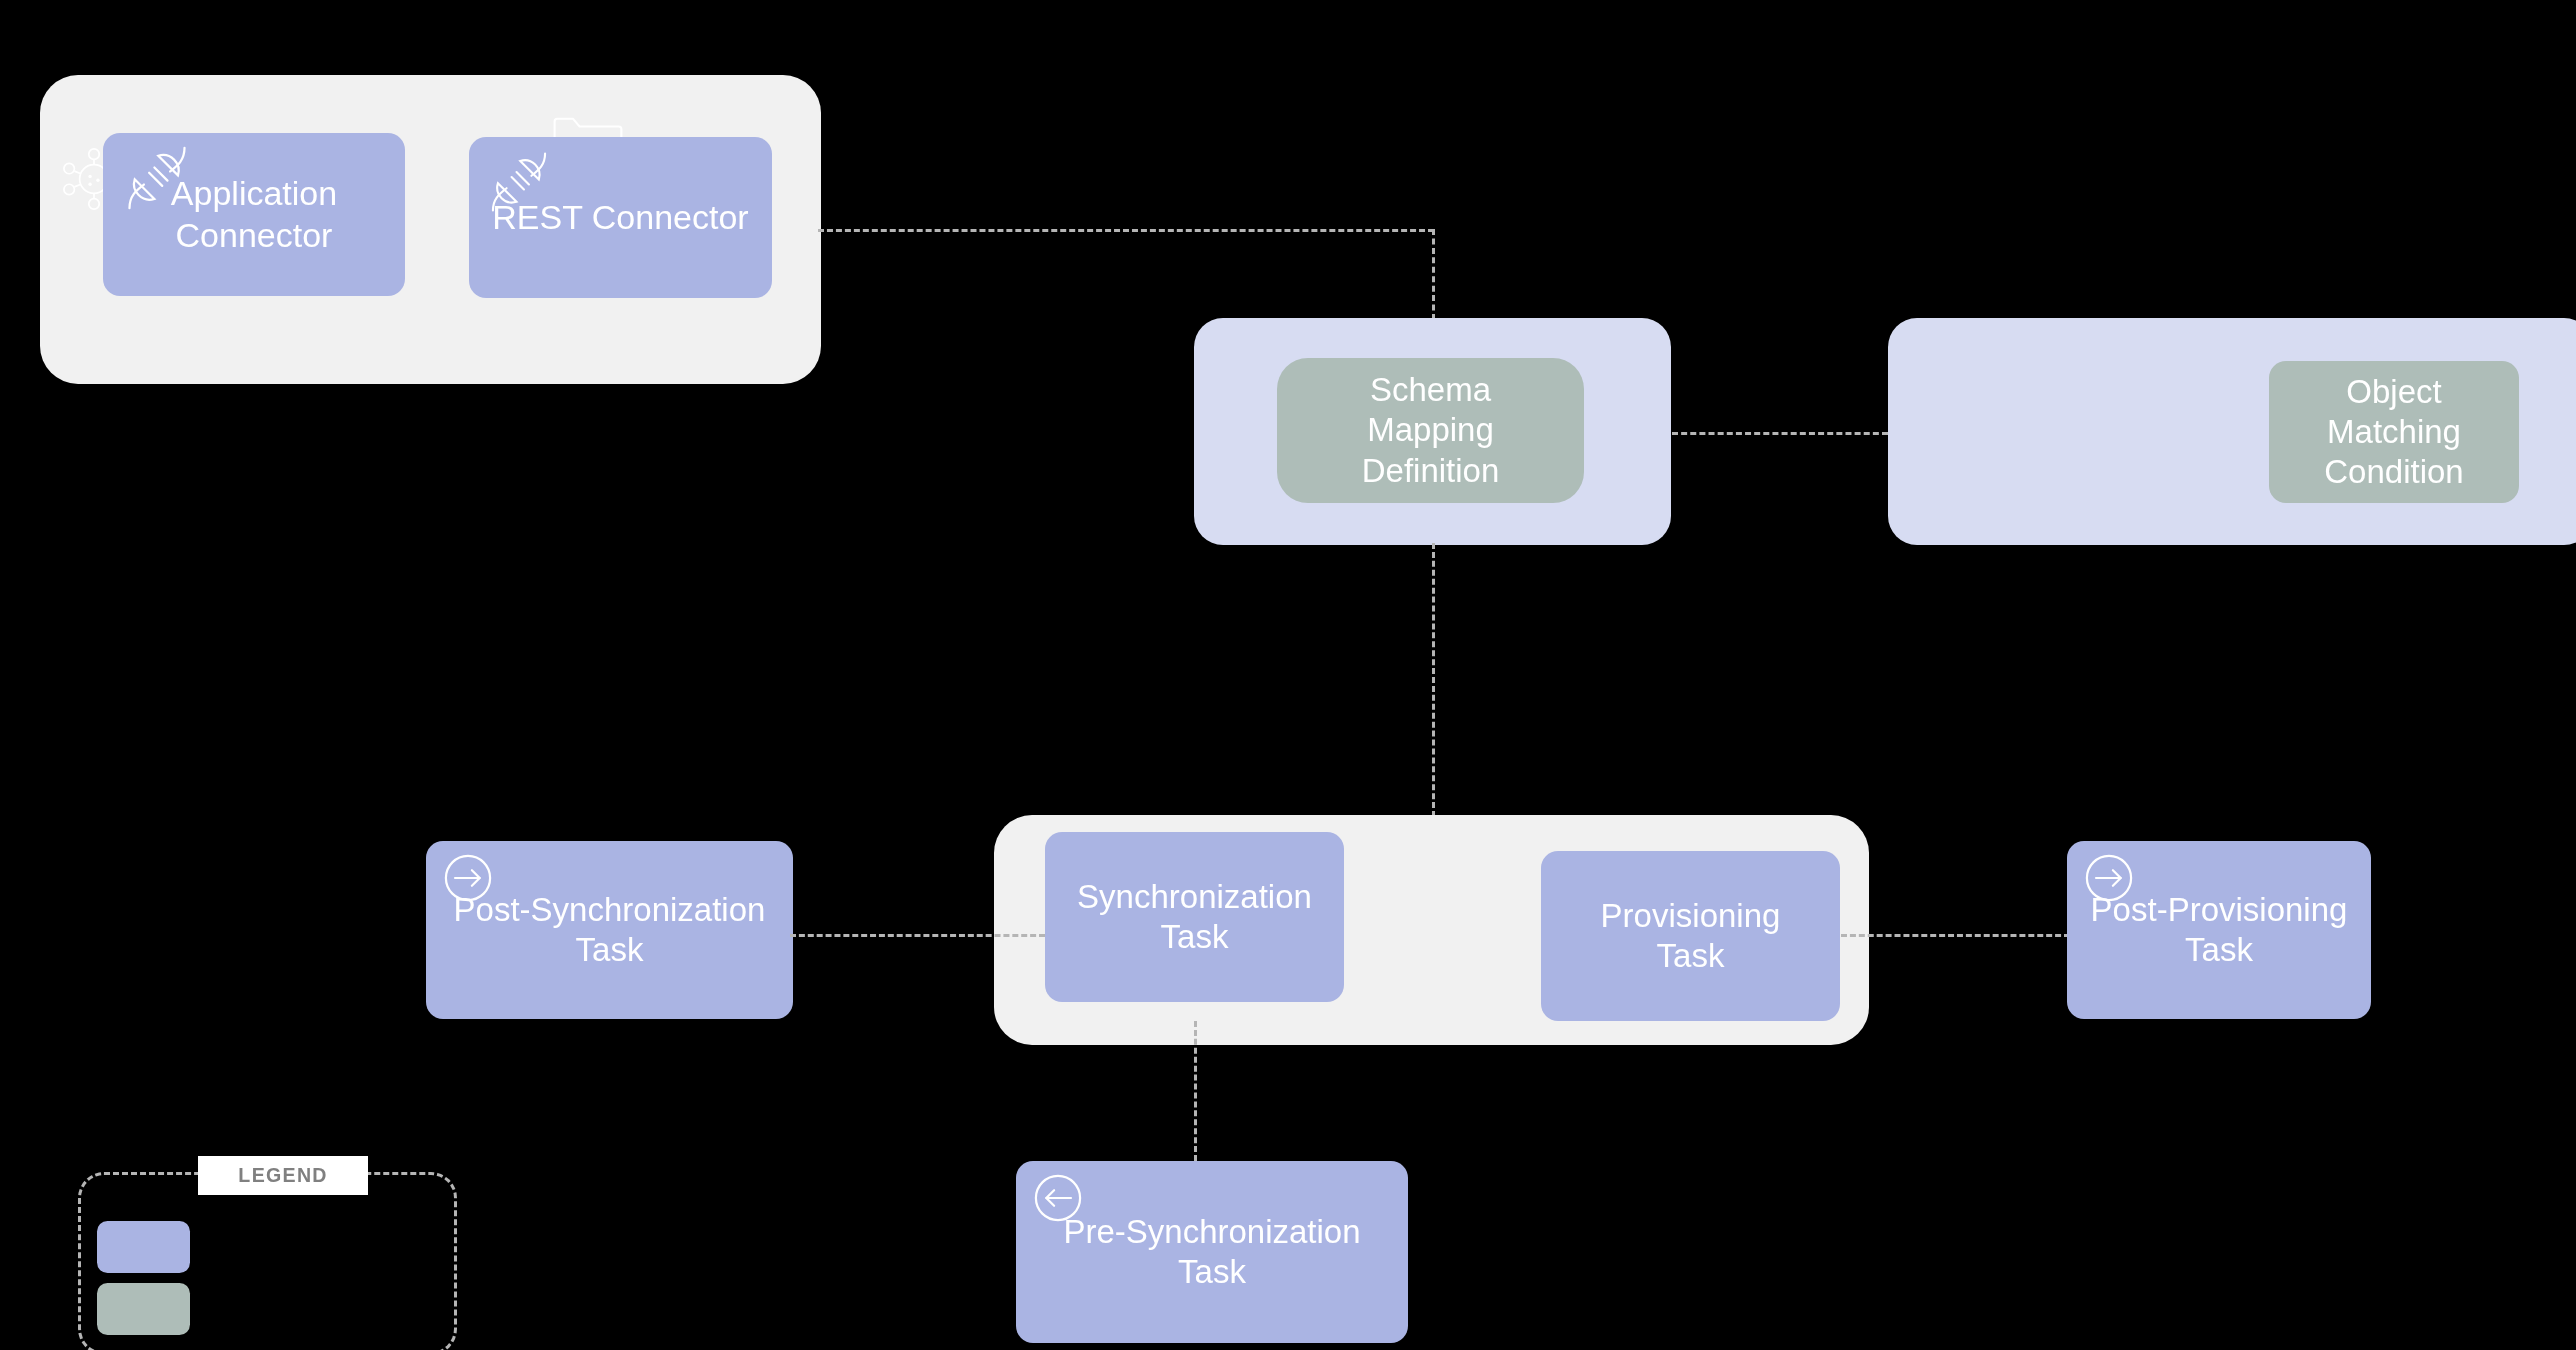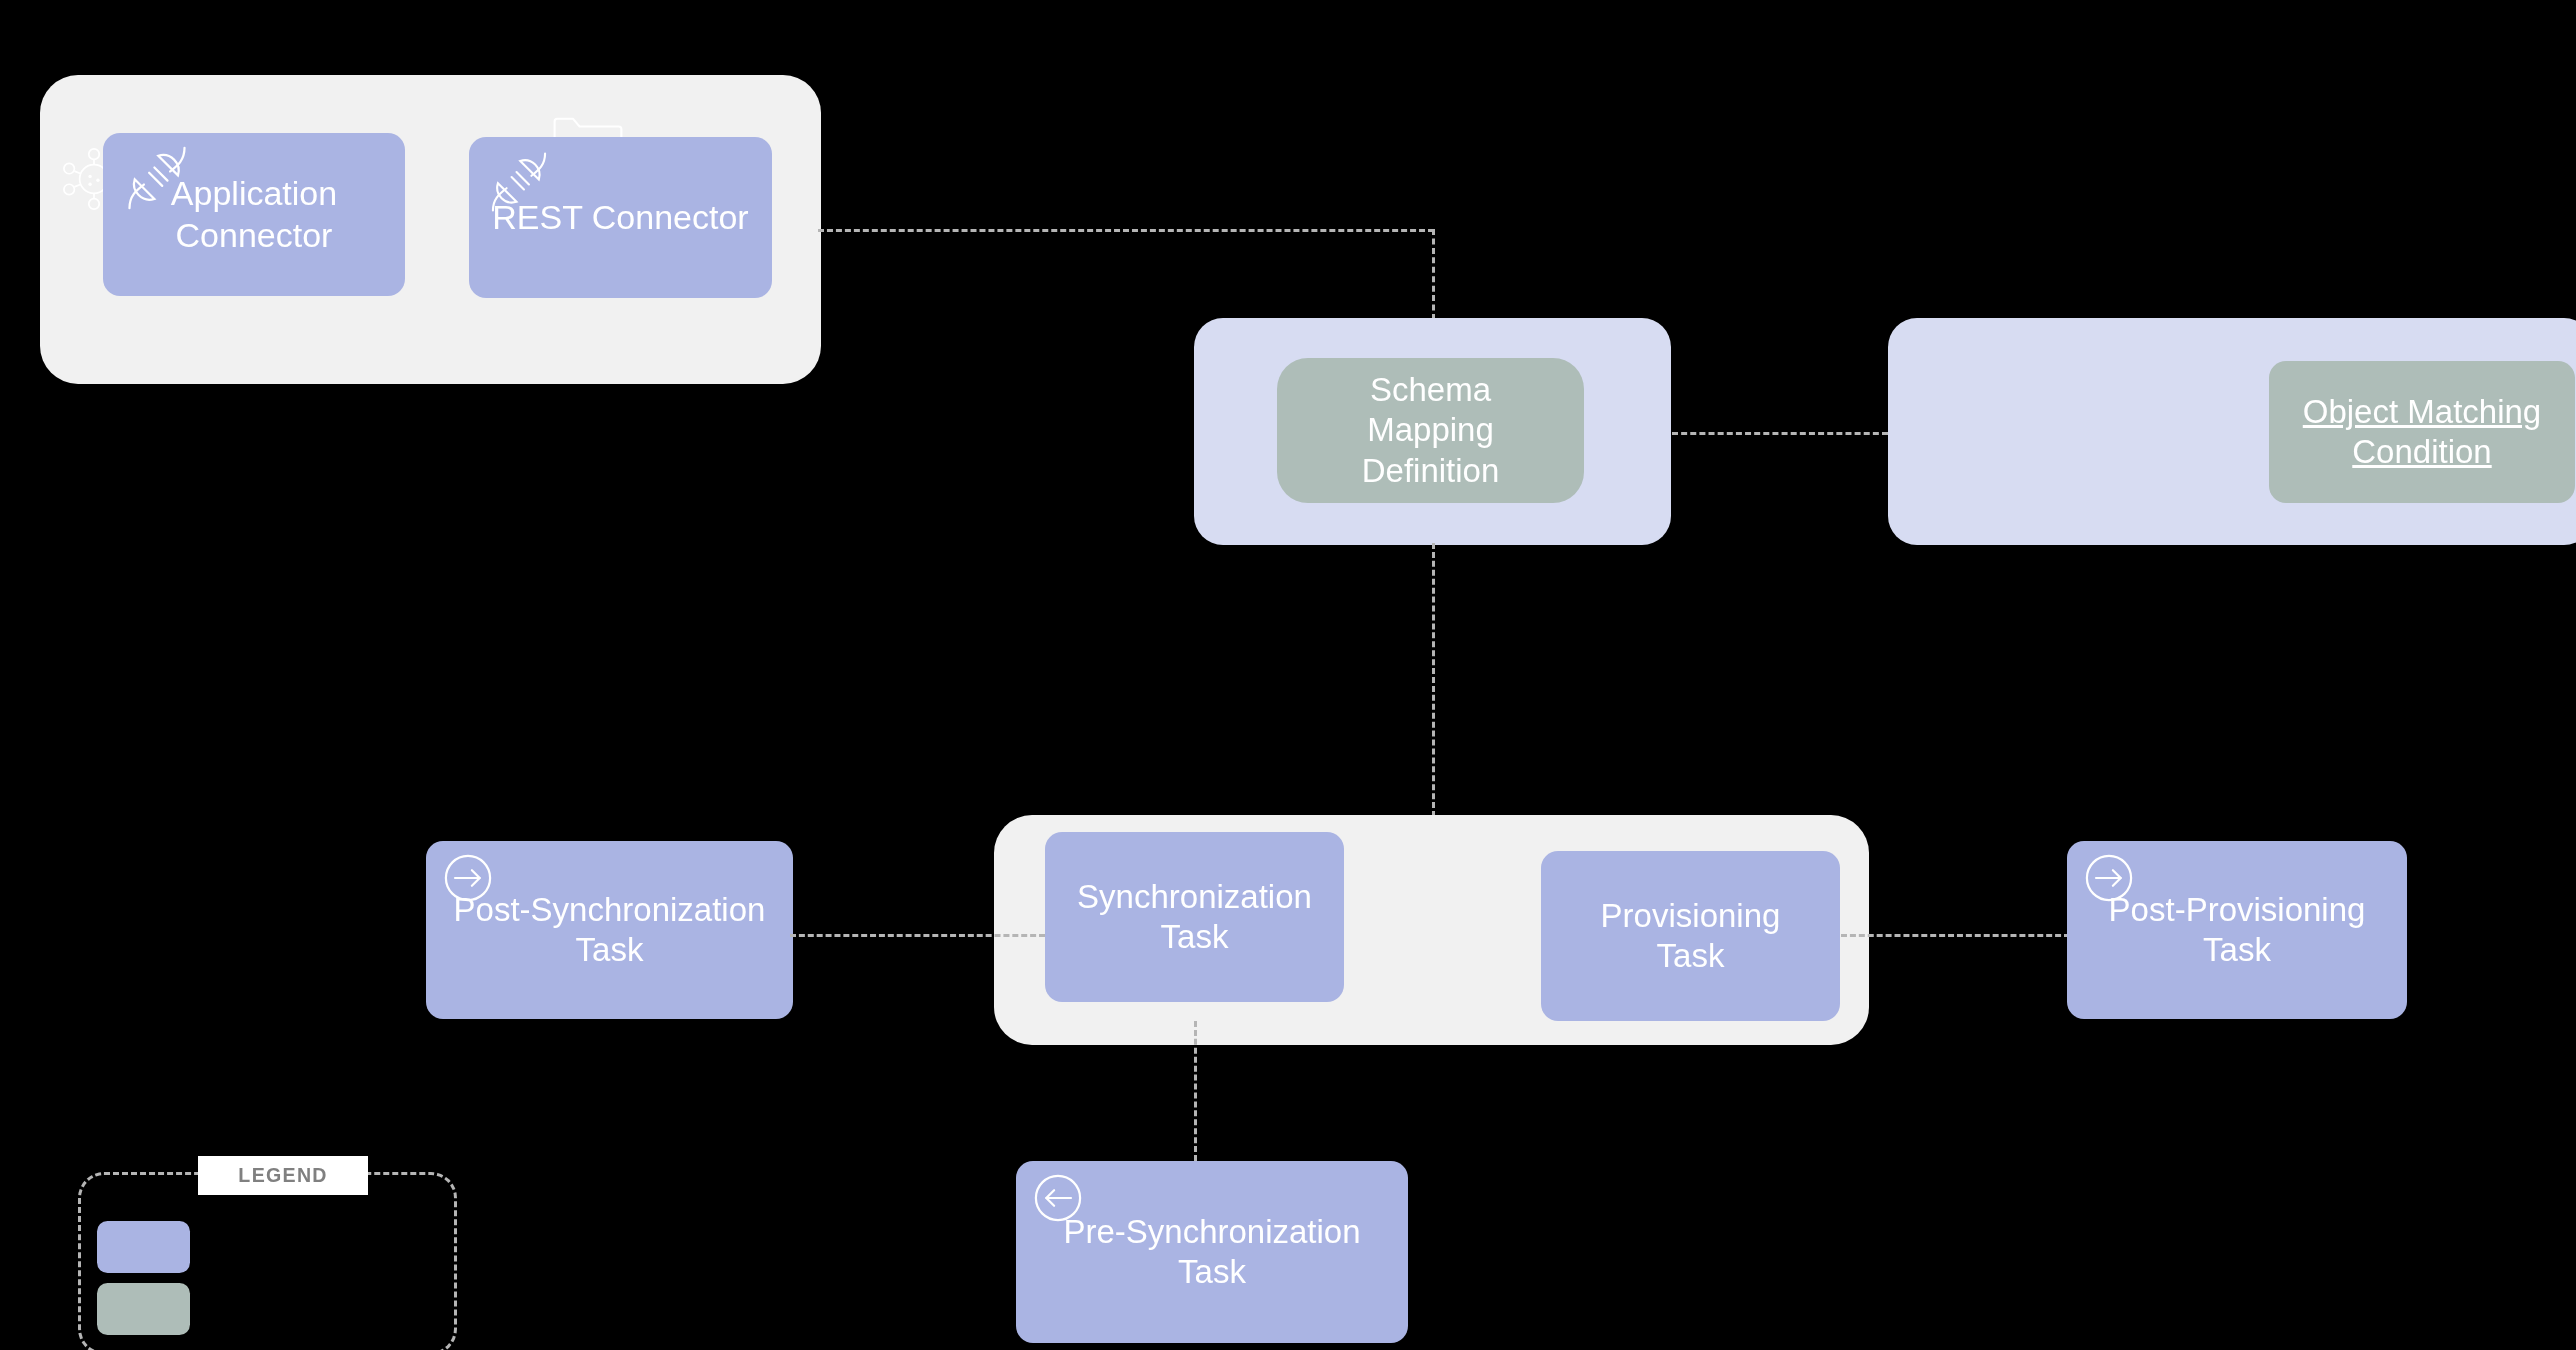--- a/index.html
+++ b/index.html
@@ -150,21 +150,21 @@
     <span class="node-label">Schema
 Mapping
 Definition</span>
   </div>
 
   <div class="dash-h" style="left:1672px; top:432px; width:216px;"></div>
 
   <div class="group-box lav-group" style="left:1888px; top:318px; width:705px; height:227px;"></div>
 
 
-  <div class="node green" style="left:2269px; top:361px; width:306px; height:142px; font-size:33px;text-decoration:underline;">
+  <div class="node green" style="left:2269px; top:361px; width:250px; height:142px; font-size:33px;">
     <span class="node-label">Object Matching
 Condition</span>
   </div>
 
   <div class="dash-v" style="left:1432px; top:543px; height:274px;"></div>
 
   <div class="group-box grey-group" style="left:994px; top:815px; width:875px; height:230px;"></div>
 
   <div class="node purple" style="left:426px; top:841px; width:367px; height:178px; font-size:33px;">
     <svg class="icon" style="left:15.7px; top:10.5px;" width="52" height="52" viewBox="0 0 40 40">
@@ -185,21 +185,21 @@
 Task</span>
   </div>
 
   <div class="node purple" style="left:1541px; top:851px; width:299px; height:170px; font-size:33px;">
     <span class="node-label">Provisioning
 Task</span>
   </div>
 
   <div class="dash-h" style="left:1841px; top:934px; width:229px;"></div>
 
-  <div class="node purple" style="left:2067px; top:841px; width:340px; height:178px; font-size:33px;">
+  <div class="node purple" style="left:2067px; top:841px; width:304px; height:178px; font-size:33px;">
     <svg class="icon" style="left:15.7px; top:10.5px;" width="52" height="52" viewBox="0 0 40 40">
       <g fill="none" stroke="#ffffff" stroke-width="1.7" stroke-linecap="round" stroke-linejoin="round">
         <circle cx="20" cy="20" r="17"></circle>
         <line x1="10" y1="20" x2="29" y2="20"></line>
         <polyline points="23,14 29,20 23,26"></polyline>
       </g>
     </svg>
     <span class="node-label">Post-Provisioning
 Task</span>
   </div>

